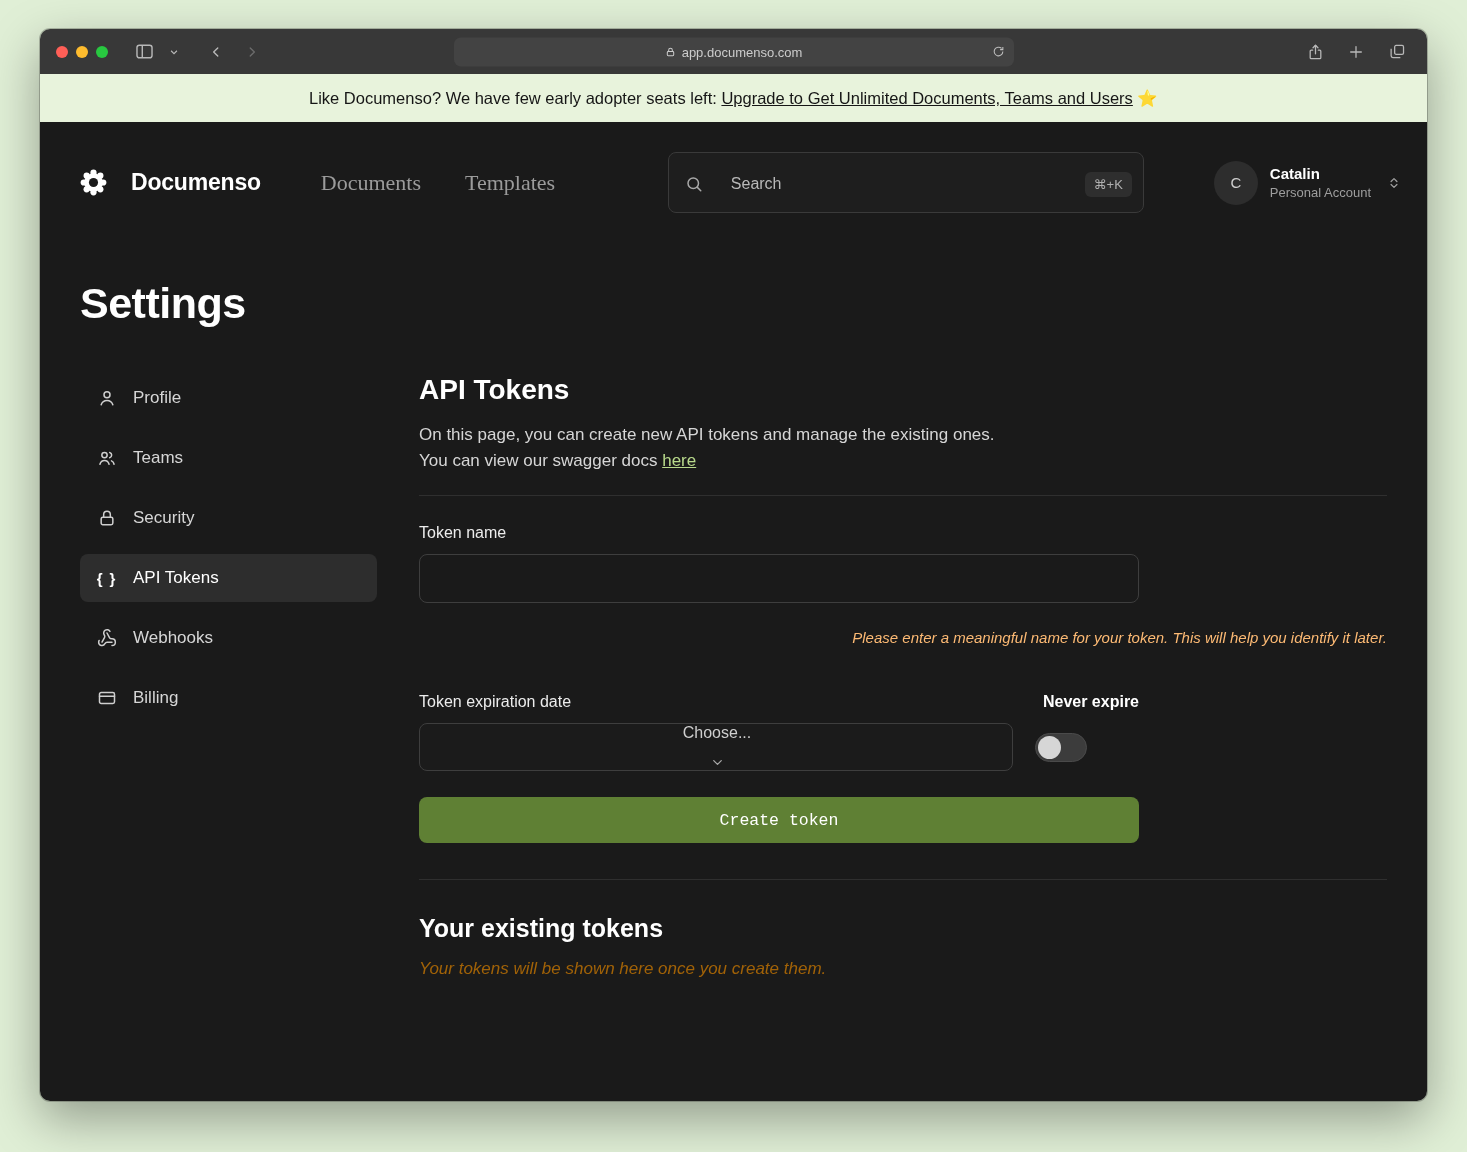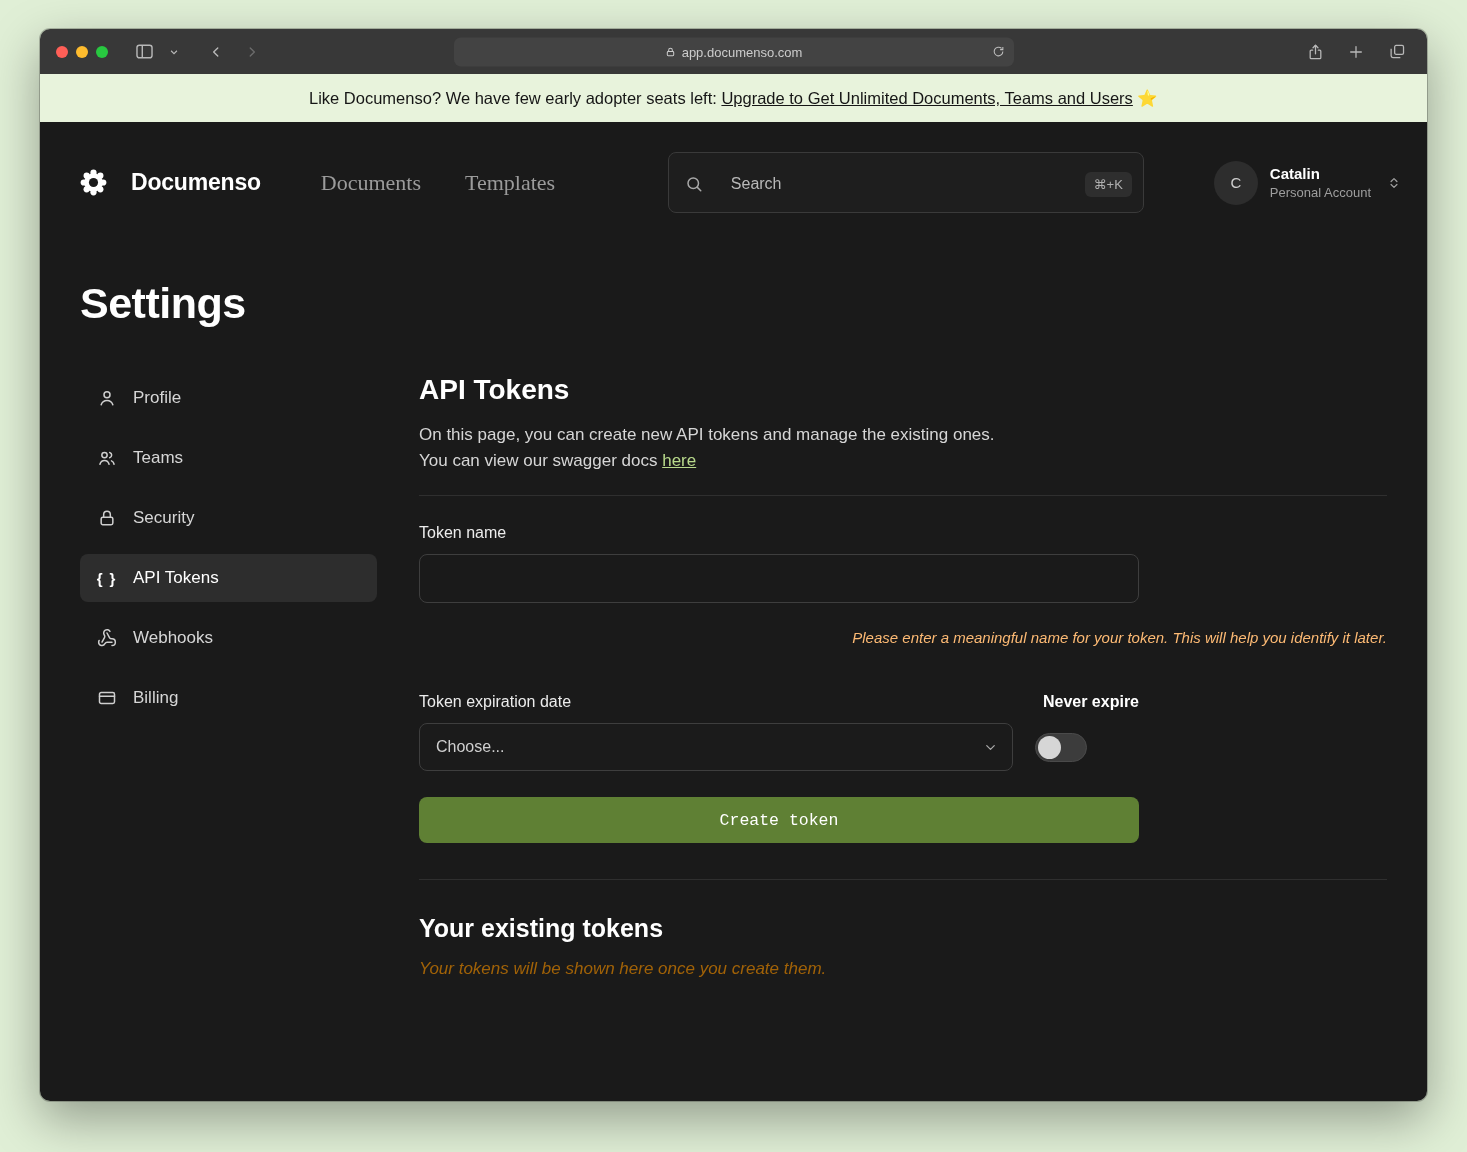--- a/index.html
+++ b/index.html
@@ -60,21 +60,21 @@
   .api-title { font-size:28px; font-weight:700; }
   .desc { margin-top:16px; font-size:17px; line-height:1.5; color:#d6d6d6; }
   .desc a { color:var(--link-green,#b9da8c); text-decoration:underline; cursor:pointer; }
   hr.sep { border:none; border-top:1px solid #2f2f2f; margin-top:22px; }
   .field-label { font-size:16px; margin-top:28px; color:#ececec; }
   .text-input { margin-top:12px; width:720px; height:49px; background:transparent; border:1px solid #3e3e3e; border-radius:8px; color:#fff; font-size:16px; padding:0 14px; outline:none; display:block; font-family:inherit; }
   .help { margin-top:26px; font-style:italic; font-size:15px; color:#fdba74;text-align:right; }
   .exp-row { width:720px; display:flex; justify-content:space-between; align-items:flex-end; margin-top:30px; }
   .never-label { font-weight:700; font-size:16px; }
   .controls-row { width:720px; display:flex; align-items:center; margin-top:12px; }
-  .select { width:594px; height:48px; border:1px solid #3e3e3e; border-radius:8px; display:flex; align-items:center; justify-content:space-between; padding:0 14px 0 16px; color:#cfcfcf; font-size:16px; cursor:pointer; background:#1b1b1b; }
+  .select { width:594px; height:48px; border:1px solid #3e3e3e; border-radius:8px; display:flex; align-items:center; justify-content:space-between; padding:0 14px 0 16px; color:#cfcfcf; font-size:16px; cursor:pointer; background:#1b1b1b;flex-direction:column; }
   .select .chev { color:#a9a9a9; display:flex; }
   .toggle { margin-left:22px; width:52px; height:29px; background:#3c3c3c; border:1px solid #4a4a4a; border-radius:15px; position:relative; cursor:pointer; padding:0; }
   .knob { position:absolute; left:2px; top:2px; width:23px; height:23px; background:#d6d6d6; border-radius:50%; }
   .create-btn { margin-top:26px; width:720px; height:46px; background:var(--accent-green,#5f8034); border:none; border-radius:8px; color:#fff; font-size:16.5px; font-weight:500; cursor:pointer; font-family:Liberation Mono, monospace; }
   .existing-title { margin-top:34px; font-size:25px; font-weight:700; }
   .existing-empty { margin-top:16px; font-style:italic; font-size:17px; color:#a16207; }
 </style>
 </head>
 <body>
 

